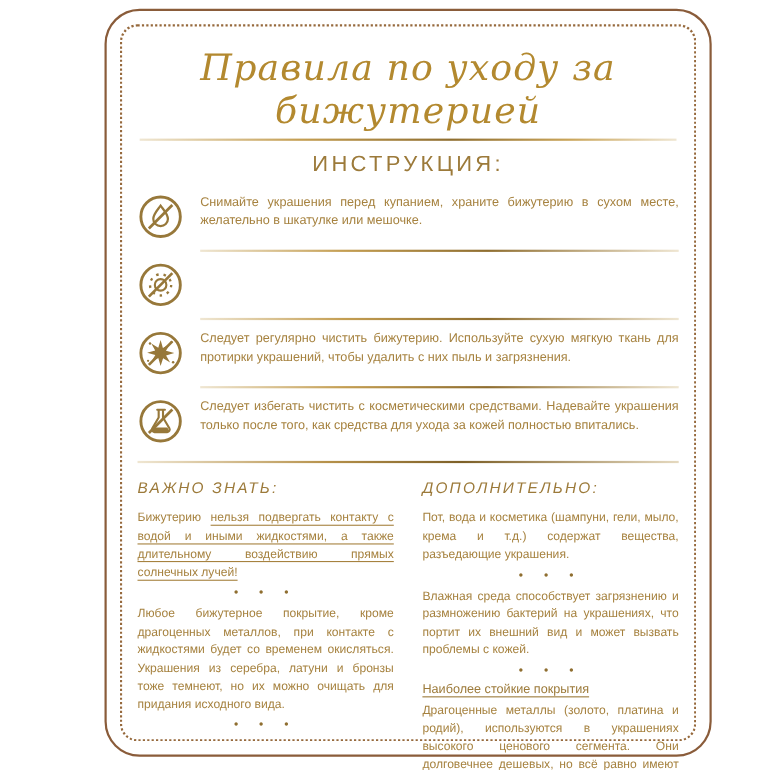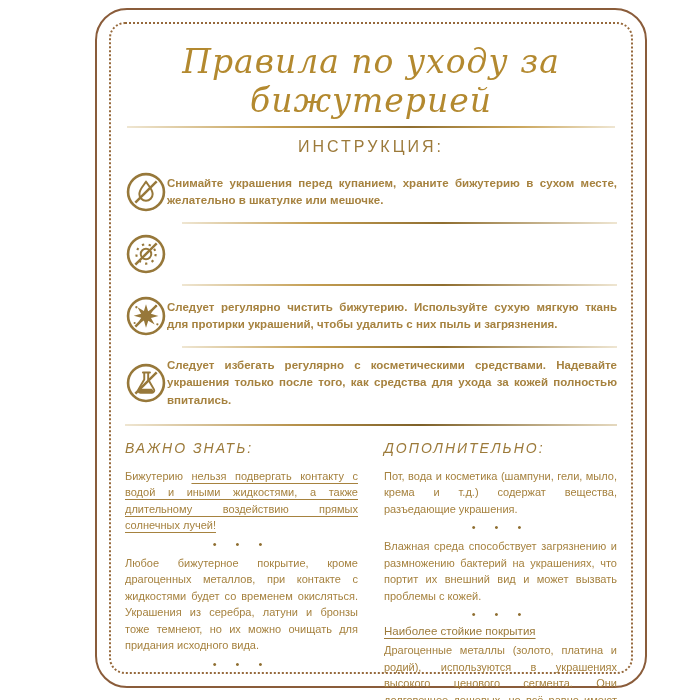--- a/index.html
+++ b/index.html
@@ -22,24 +22,24 @@
   .doc-title{
     font-family:"DejaVu Serif",serif;font-style:italic;font-weight:400;
     font-size:33px;color:#b3892f;text-align:center;margin:8px 0 6px 0;
     letter-spacing:1px;
   }
   .grad-line{
     height:2px;border:none;margin:6px 2px 10px 2px;
     background:linear-gradient(90deg,#efe6d2 0%,#c49e52 30%,#8f6e30 58%,#caa55a 80%,#efe6d2 100%);
   }
   .section-heading{
-    text-align:center;font-size:16px;letter-spacing:3px;color:#9c7a3a;
+    text-align:center;font-size:20px;letter-spacing:3px;color:#9c7a3a;
     font-weight:400;margin:4px 0 10px 0;
   }
-  .instr-item{display:flex;align-items:center;padding:5px 0;font-weight:bold;}
+  .instr-item{display:flex;align-items:flex-start;gap:15px;padding:5px 0;}
   .instr-icon{flex:0 0 42px;width:42px;height:42px;}
   .instr-text{
     font-size:11.5px;line-height:1.5;text-align:justify;margin:0;color:#a6823f;
   }
   .item-divider{
     height:2px;border:none;margin:4px 0 4px 57px;
     background:linear-gradient(90deg,#efe6d2 0%,#c49e52 30%,#8f6e30 60%,#efe6d2 100%);
   }
   .full-divider{
     height:2px;border:none;margin:10px 0 12px 0;
@@ -113,21 +113,21 @@
     </div>
     <hr class="item-divider">
 
     <div class="instr-item">
       <svg class="instr-icon" viewBox="0 0 48 48">
         <circle class="stroke" cx="24" cy="24" r="20.5" stroke-width="3"></circle>
         <path class="stroke" stroke-width="2.2" stroke-linejoin="round" stroke-linecap="round" d="M20.5 12h8M26.5 12v8l6.6 11.3a2.6 2.6 0 0 1-2.2 3.9H17.6a2.6 2.6 0 0 1-2.2-3.9L22 20v-8"></path>
         <path class="fill" d="M17.5 30.5h13.5l1.5 2.6a1.6 1.6 0 0 1-1.4 2.4H17.4a1.6 1.6 0 0 1-1.4-2.4z"></path>
         <line class="stroke" x1="11.8" y1="36.2" x2="36.2" y2="11.8" stroke-width="2.8"></line>
       </svg>
-      <p class="instr-text">Следует избегать регулярно с косметическими средствами. Надевайте украшения только после того, как средства для ухода за кожей полностью впитались.</p>
+      <p class="instr-text">Следует избегать чистить с косметическими средствами. Надевайте украшения только после того, как средства для ухода за кожей полностью впитались.</p>
     </div>
 
     <hr class="full-divider">
 
     <div class="columns">
 
       <div class="col">
         <div class="col-heading">ВАЖНО ЗНАТЬ:</div>
         <p><span>Бижутерию </span><span class="u">нельзя подвергать контакту с водой и иными жидкостями, а также длительному воздействию прямых солнечных лучей!</span></p>
         <div class="dots-sep">•  •  •</div>

